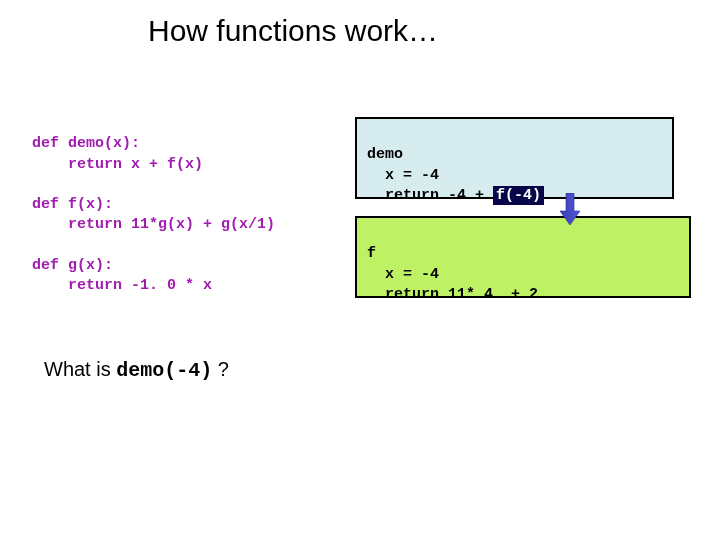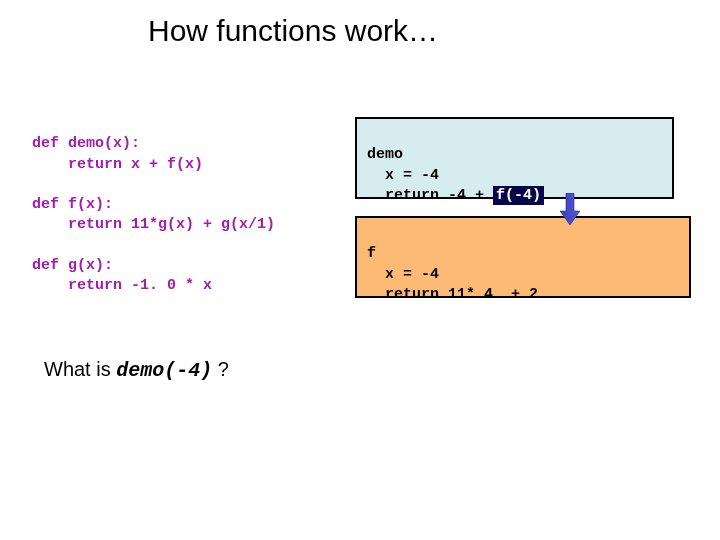--- a/index.html
+++ b/index.html
@@ -34,21 +34,20 @@
   .question {
     position: absolute;
     top: 358px;
     left: 44px;
     font-size: 20px;
     color: #000;
   }
   .question .mono {
     font-family: "Courier New", Courier, monospace;
     font-weight: bold;
-    font-style: italic;
   }
   .box-demo {
     position: absolute;
     top: 117px;
     left: 355px;
     width: 319px;
     height: 82px;
     background: #d7ecee;
     border: 2px solid #000;
     font-family: "Courier New", Courier, monospace;
@@ -57,21 +56,21 @@
     line-height: 1.35;
     padding: 6px 10px;
     white-space: pre;
   }
   .box-f {
     position: absolute;
     top: 216px;
     left: 355px;
     width: 336px;
     height: 82px;
-    background: #fdba74;
+    background: #bef264;
     border: 2px solid #000;
     font-family: "Courier New", Courier, monospace;
     font-size: 15px;
     font-weight: bold;
     line-height: 1.35;
     padding: 6px 10px;
     white-space: pre;
   }
   .hl {
     background: #060648;

